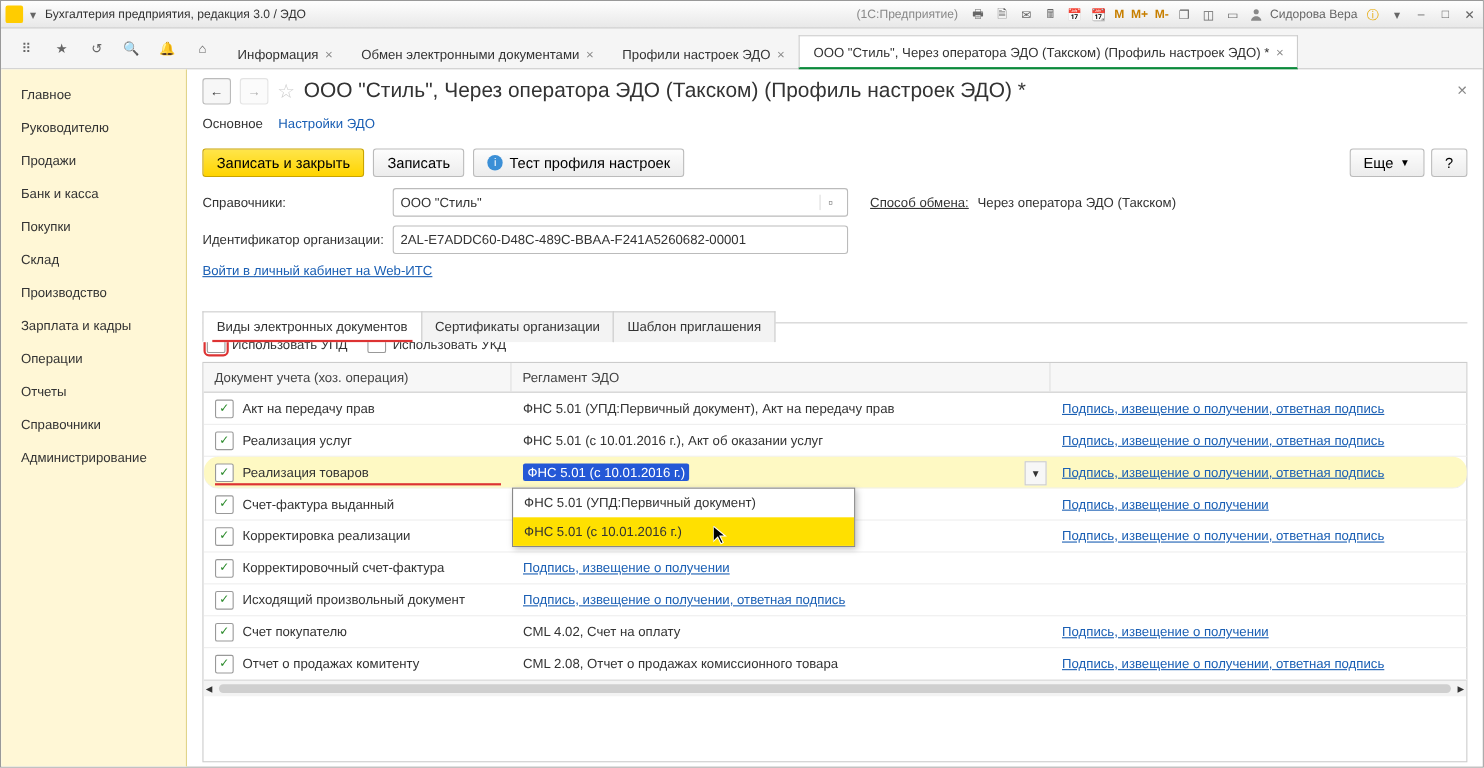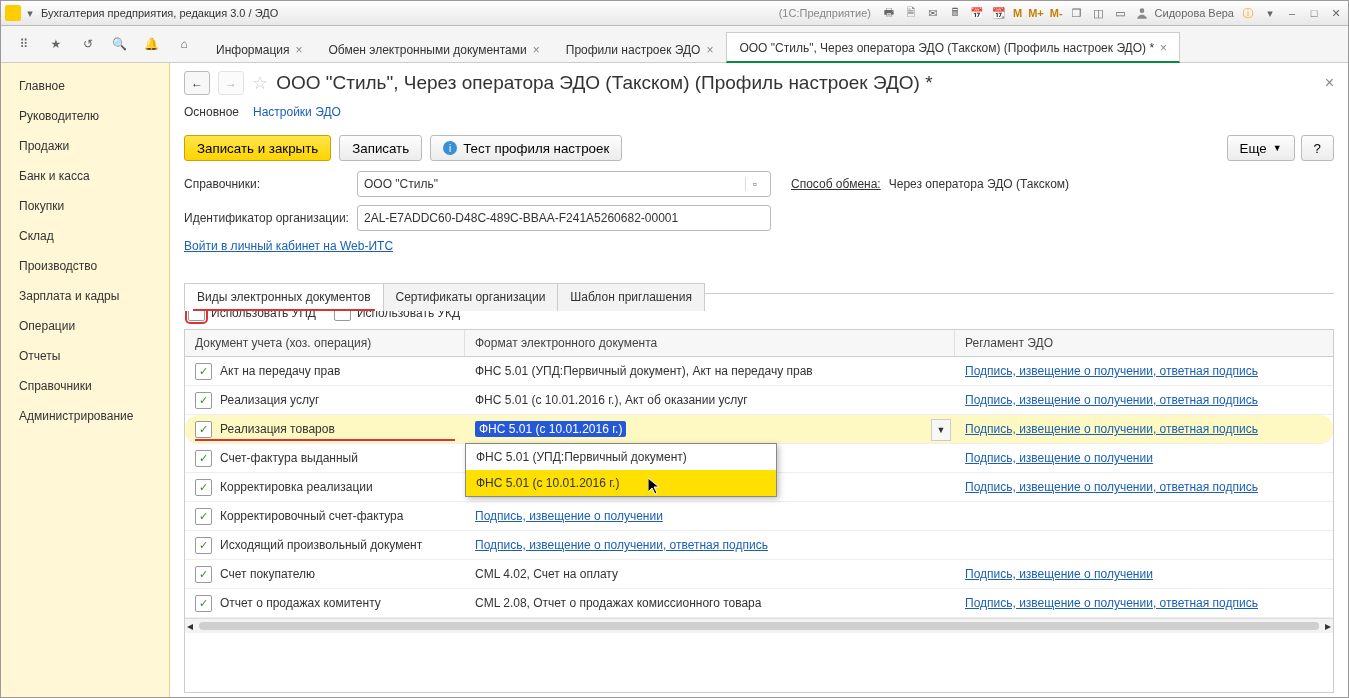--- a/index.html
+++ b/index.html
@@ -216,21 +216,20 @@
           </span>
         <span style="display:flex;align-items:center;gap:6px;">
             <span class="chk"></span>
             <span>Использовать УКД</span>
           </span>
       </div>
 
       <div class="tbl">
         <div class="thead">
           <div class="th">Документ учета (хоз. операция)</div>
-          <div class="th">Формат электронного документа</div>
           <div class="th">Регламент ЭДО</div>
         </div>
         <div class="tbody" id="tbody">
             <div class="trow">
               <div class="td">
                 <span class="chk on"></span>
                 <span>Акт на передачу прав</span>
               </div>
               <div class="td dd-cell">
                 <span>ФНС 5.01 (УПД:Первичный документ), Акт на передачу прав</span>

